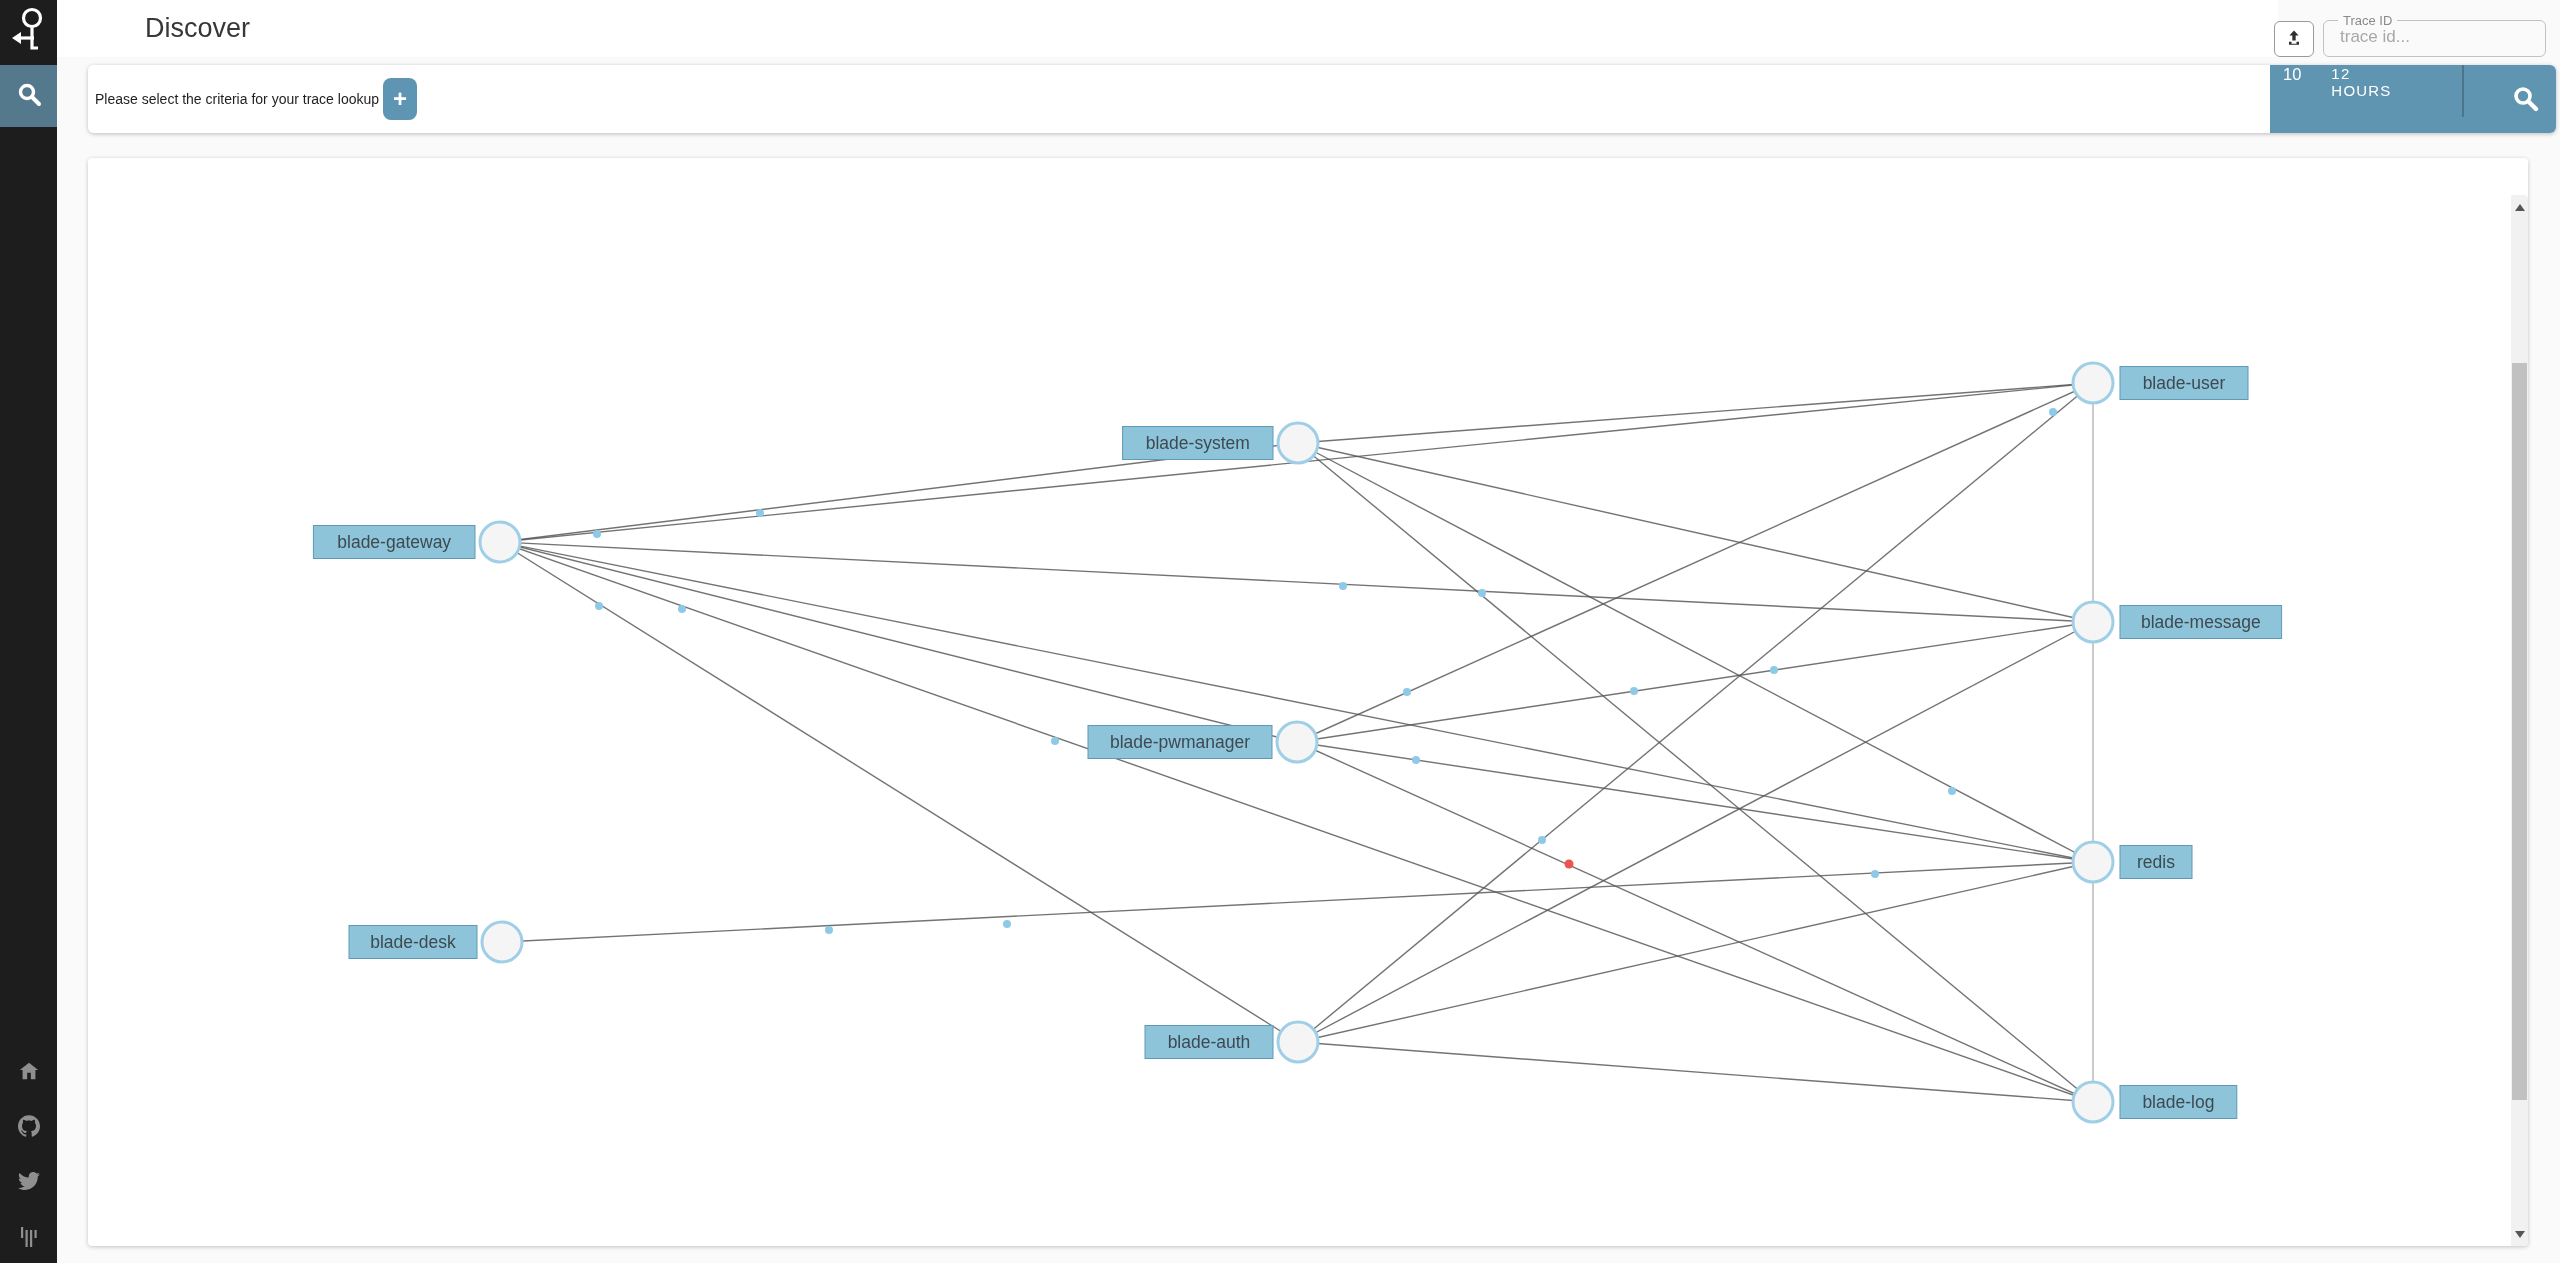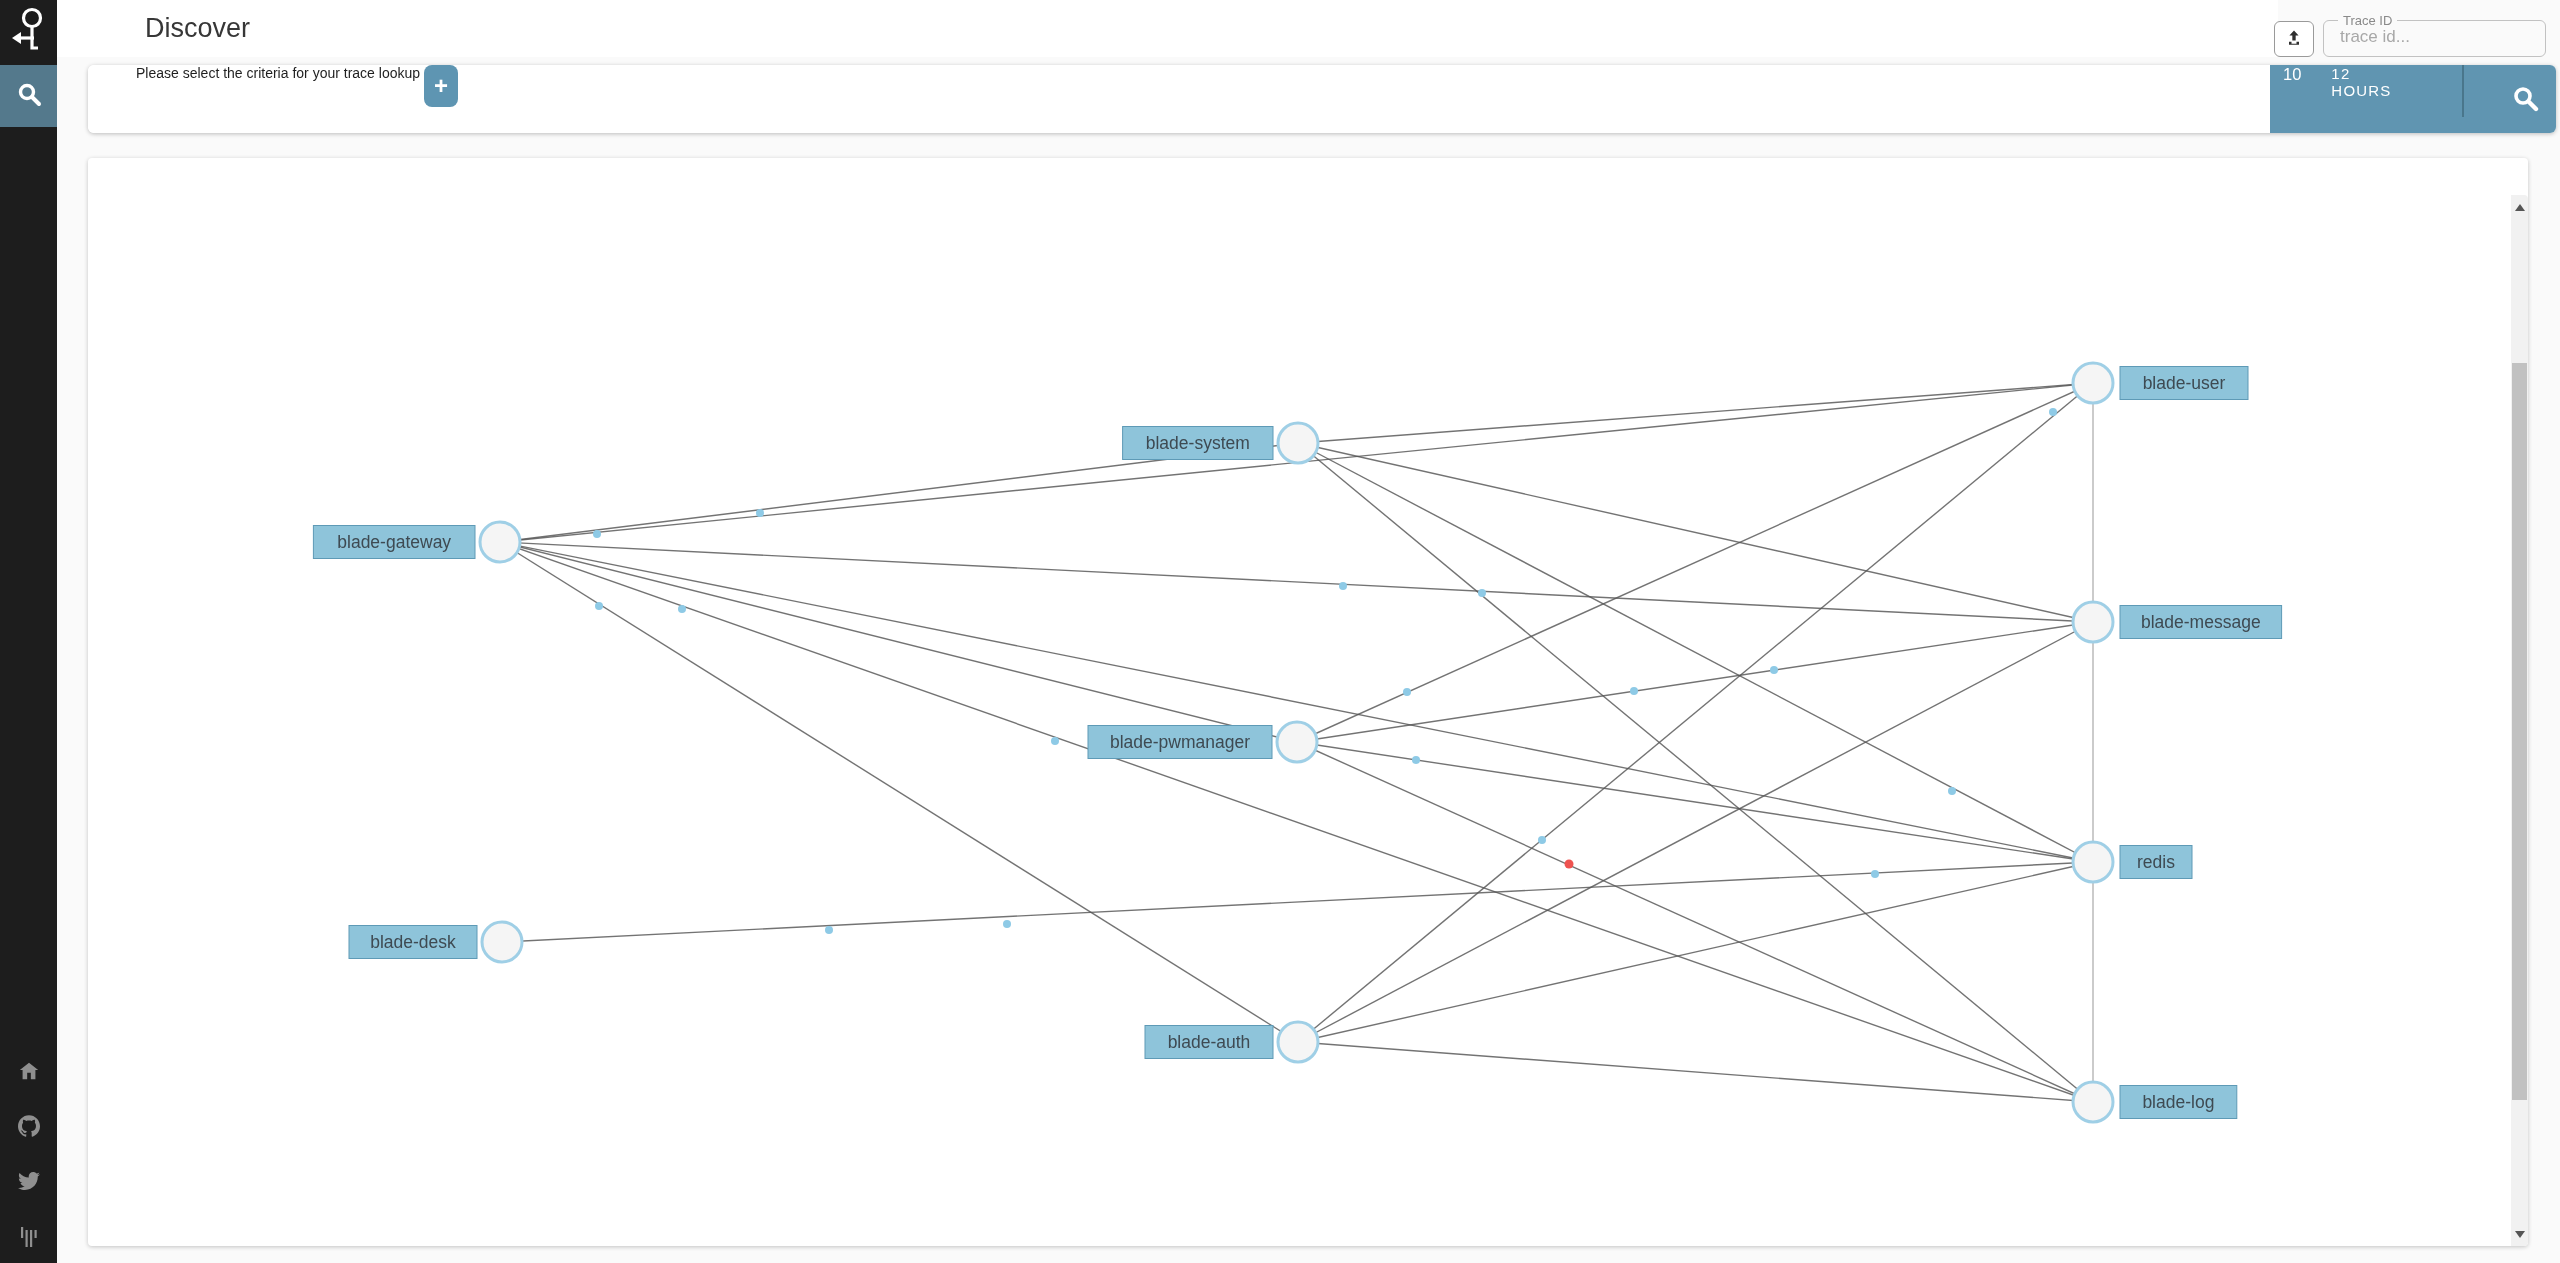--- a/index.html
+++ b/index.html
@@ -26,21 +26,21 @@
   #traceid-field { position:absolute; left:2266px; top:13px; width:223px; height:44px;
                    border:1px solid #c2c2c2; border-radius:6px; }
   #traceid-field legend { margin-left:14px; padding:0 5px; font-size:13px; color:#8a8a8a; }
   #traceid-input { border:none; outline:none; width:190px; margin-left:16px; margin-top:-2px;
                    font-size:17px; color:#444; background:transparent; }
   #traceid-input::placeholder { color:#a8a8a8; }
 
   
   #search-row { position:absolute; left:88px; top:65px; width:2468px; height:68px; border-radius:6px;
                 box-shadow:0 1px 4px rgba(0,0,0,.25); display:flex; background:#fff; }
-  #search-white { flex:1; display:flex; align-items:flex-start; border-radius:6px 0 0 6px; background:#fff;padding-left:41px; }
+  #search-white { flex:1; display:flex; align-items:center; border-radius:6px 0 0 6px; background:#fff; }
   #search-prompt { margin-left:7px; font-size:14px; color:#1f1f1f; }
   #add-btn { margin-left:4px; width:34px; height:42px; border:none; border-radius:8px; background:#5e95b2;
              color:#fff; font-size:24px; font-weight:bold; cursor:pointer; line-height:1; }
   #search-blue { width:286px; background:#6095b1; border-radius:0 6px 6px 0; display:flex;
                  align-items:flex-start; color:#fff;gap:30px; }
   #limit-val { margin-left:13px; font-size:16.5px; cursor:pointer; }
   #lookback-val { margin-left:auto; margin-right:29px; font-size:15px; letter-spacing:1.2px; cursor:pointer; }
   #blue-divider { width:2px; height:52px; background:#49768c; }
   #search-btn { width:73px; height:68px; background:transparent; border:none; display:flex;
                 align-items:center; justify-content:center; cursor:pointer; }

